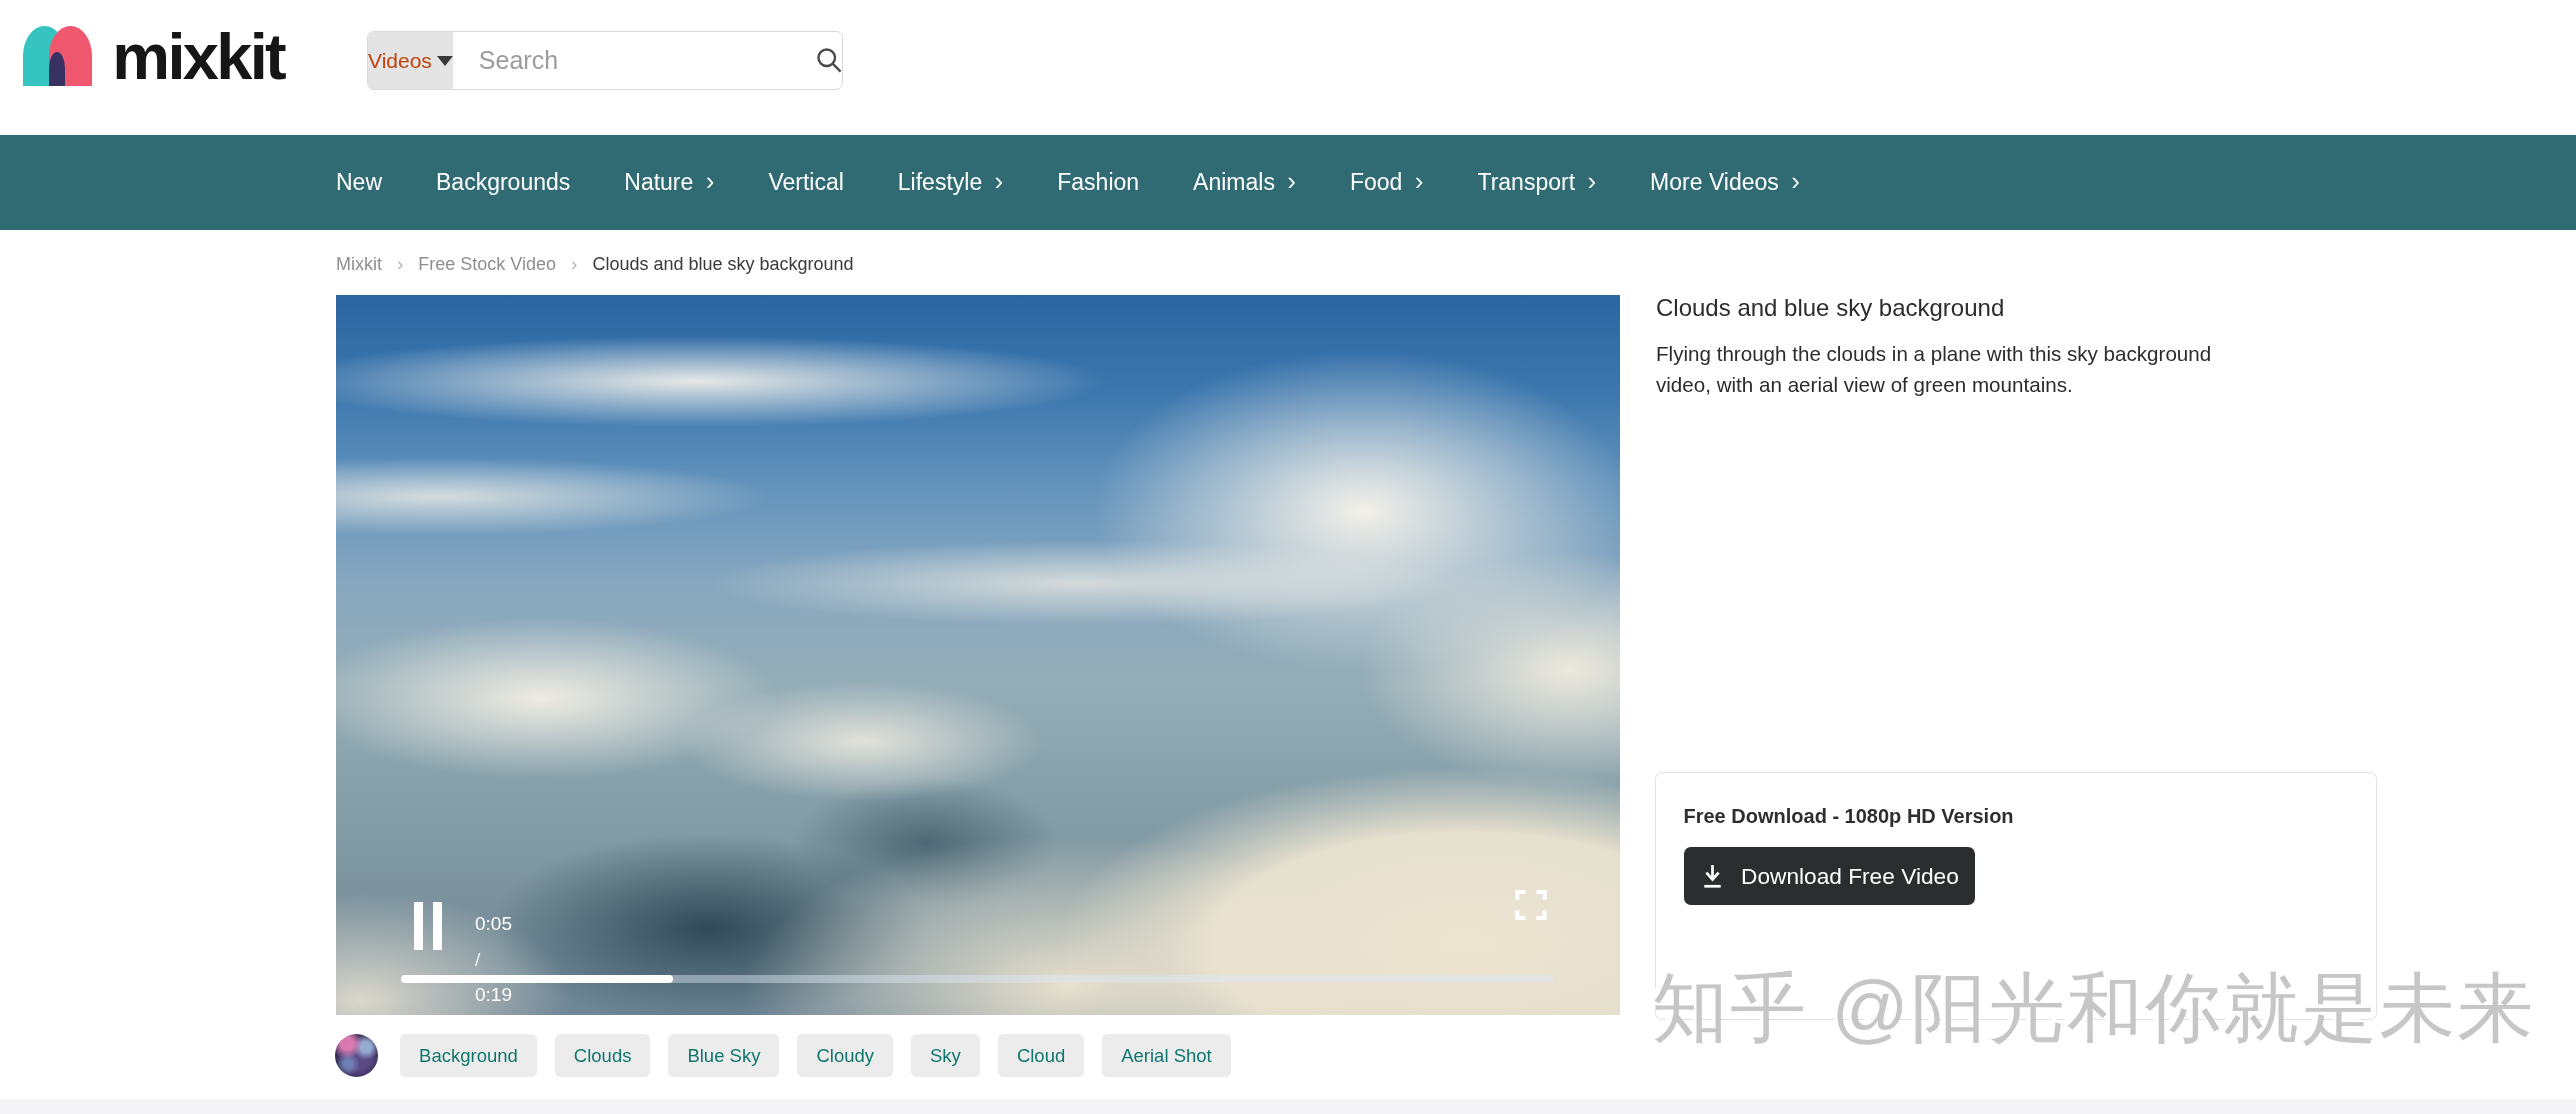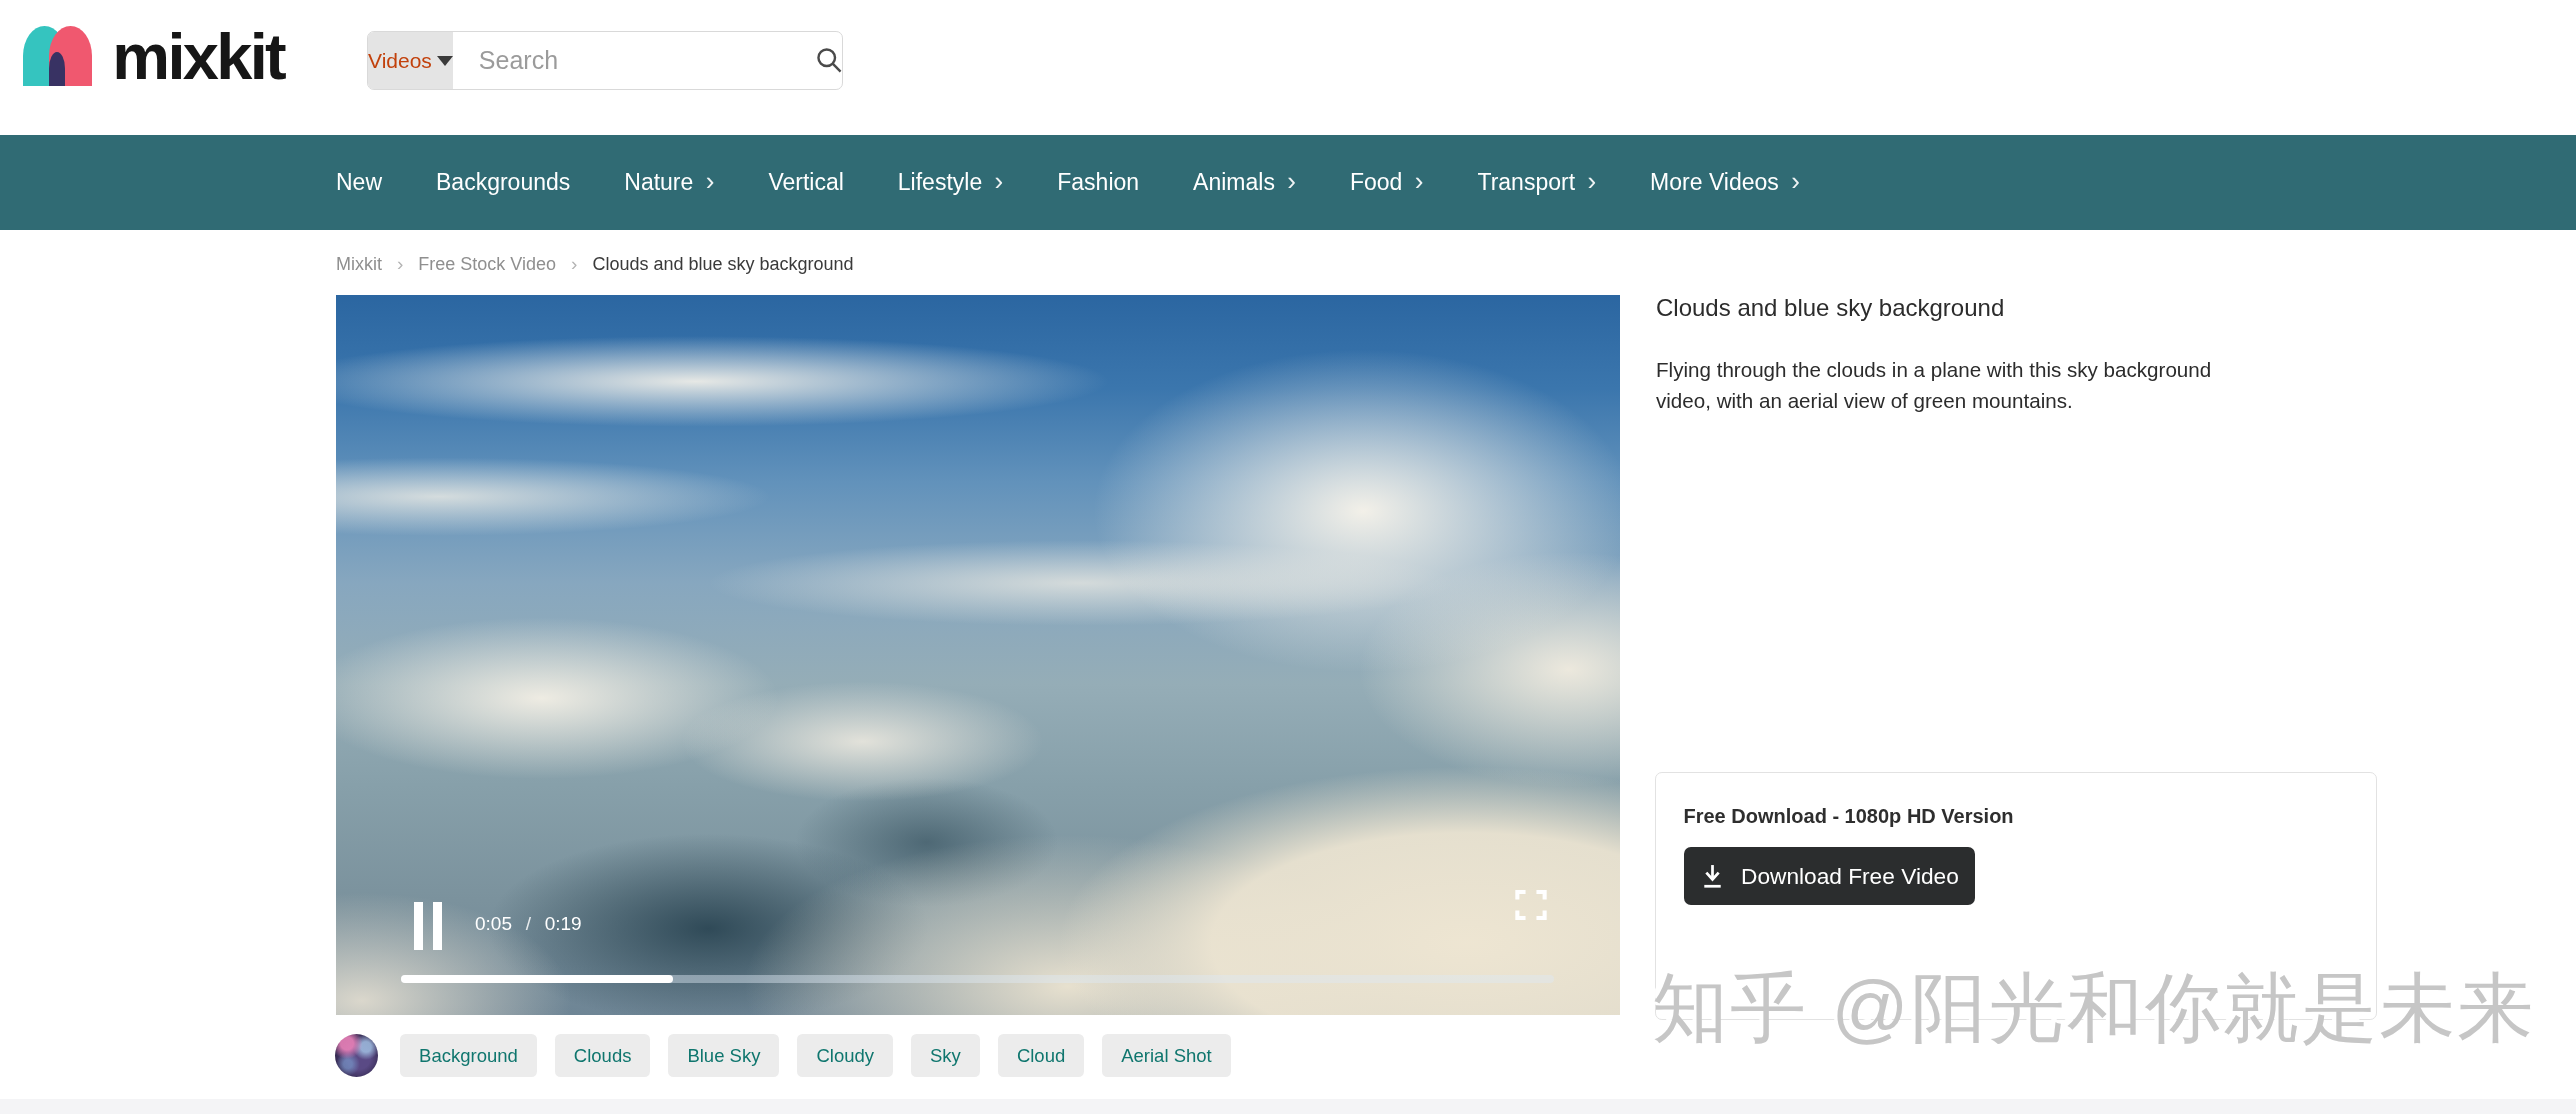--- a/index.html
+++ b/index.html
@@ -57,30 +57,30 @@
       radial-gradient(ellipse 22% 13% at 41% 62%, rgba(238,234,224,0.88) 0%, rgba(238,234,224,0) 64%),
       radial-gradient(ellipse 46% 9% at 28% 12%, rgba(245,242,234,0.92) 0%, rgba(245,242,234,0) 70%),
       radial-gradient(ellipse 38% 8% at 8% 28%, rgba(240,238,230,0.8) 0%, rgba(240,238,230,0) 68%),
       radial-gradient(ellipse 44% 9% at 58% 40%, rgba(238,236,228,0.75) 0%, rgba(238,236,228,0) 66%),
       radial-gradient(ellipse 26% 20% at 29% 88%, rgba(35,62,76,0.85) 0%, rgba(35,62,76,0) 66%),
       radial-gradient(ellipse 16% 14% at 46% 76%, rgba(44,72,86,0.6) 0%, rgba(44,72,86,0) 64%),
       linear-gradient(180deg,#2b66a1 0%,#3b76ad 13%,#6292bb 26%,#87a7bf 40%,#95adb7 54%,#87a0aa 68%,#7b929d 84%,#6e8595 100%);
   }
   .pause-btn { position:absolute; left:78px; top:607px; display:flex; gap:9.6px; cursor:pointer; background:none; border:none; }
   .pause-bar { width:9px; height:48px; background:#fff; }
-  .time-display { position:absolute; left:139px; top:618px; display:flex; gap:13.7px; font-size:19px; color:#fff; align-items:flex-start; }
+  .time-display { position:absolute; left:139px; top:618px; display:flex; gap:13.7px; font-size:19px; color:#fff; align-items:flex-start;flex-direction:column; }
   .time-sep { opacity:.85; }
   .fullscreen-btn { position:absolute; right:73px; top:595px; background:none; border:none; cursor:pointer; }
   .progress { position:absolute; left:65px; top:680px; width:1153px; height:8.2px; border-radius:4.8px;
     background:rgba(222,232,244,0.45); cursor:pointer; }
   .progress-fill { height:100%; background:#ffffff; border-radius:4.8px; }
 
   
   .video-title { position:absolute; left:1656px; top:294px; width:632px; font-size:24px; color:#2c2c2c; }
-  .video-desc { position:absolute; left:1656px; top:354px; width:607px; font-size:20.6px; line-height:31px; color:#2c2c2c; }
+  .video-desc { position:absolute; left:1656px; top:338px; width:607px; font-size:20.6px; line-height:31px; color:#2c2c2c; }
 
   .download-card { position:absolute; left:1655px; top:772px; width:722px; height:248px; background:#fff;
     border:1.4px solid #e2e2e2; border-radius:6.9px; padding:32px 27.5px; z-index:2; }
   .card-title { font-size:20px; font-weight:bold; color:#2e2e2e; }
   .card-body { margin-top:15px; font-size:18.5px; line-height:33px; color:#8f8f8f; }
   .license-link { color:#8f8f8f; text-decoration:underline; cursor:pointer; }
   .download-btn { margin-top:19px; height:58px; padding:0 16px; background:#2b2d2e; border:none; border-radius:6.9px;
     color:#fff; font-size:22.7px; display:inline-flex; align-items:center; gap:16.5px; cursor:pointer; font-family:inherit; }
 
   

